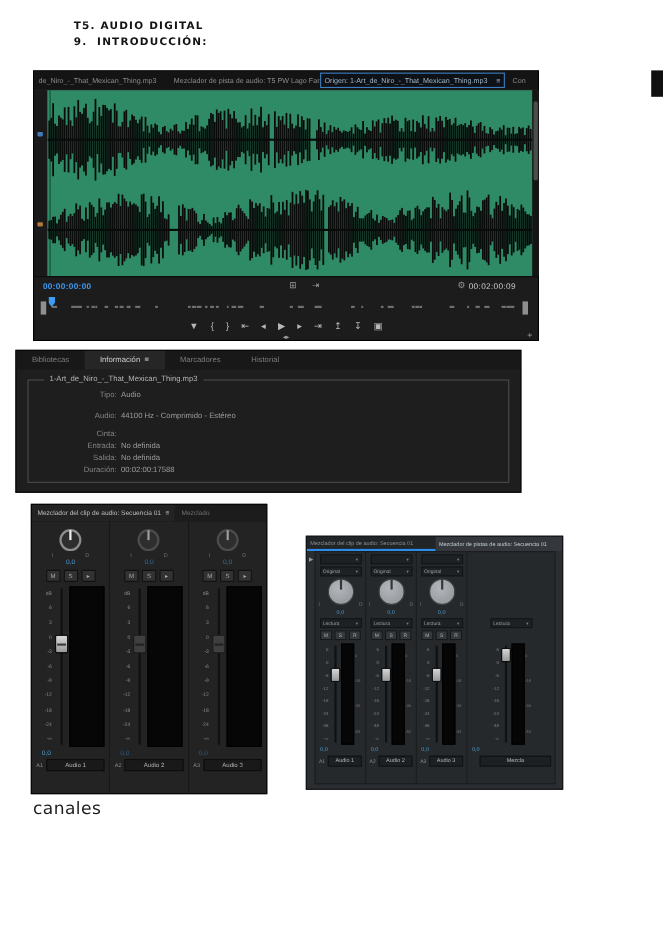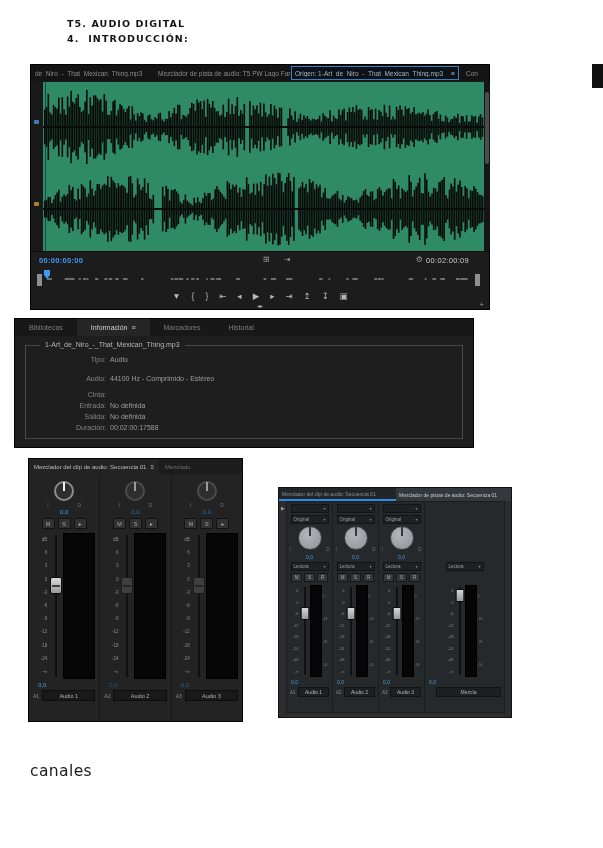--- a/index.html
+++ b/index.html
@@ -1,21 +1,21 @@
 <!DOCTYPE html>
 <html><head>
 <meta charset="utf-8">
 <style>
   *{box-sizing:border-box;margin:0;padding:0}
   html,body{background:#fff}
   body{width:603px;height:848px;position:relative;font-family:"Liberation Sans",sans-serif}
   
   .doc-head{position:absolute;font-family:"DejaVu Sans",sans-serif;font-size:9.5px;font-weight:700;
             letter-spacing:1.1px;color:#141414;white-space:pre}
-  #caption{position:absolute;left:30px;top:762px;font-family:"DejaVu Sans",sans-serif;
+  #caption{position:absolute;left:30px;top:726px;font-family:"DejaVu Sans",sans-serif;
            font-size:15.5px;color:#1c1c1c;letter-spacing:.4px}
   #edge-frag{position:absolute;left:592px;top:64px;width:11px;height:24px;background:#101010}
 
   
   #sm{position:absolute;left:30px;top:64px;width:460px;height:246px;background:#1c1c1c;border:1px solid #000}
   .sm-tabbar{position:absolute;left:0;top:0;right:0;height:16px;background:#141414;display:flex;
              align-items:center;font-size:6.5px;color:#8a8a8a;white-space:nowrap;overflow:hidden}
   .sm-tab-left{width:127px;padding-left:4px;overflow:hidden}
   .sm-tab-mid{width:133px;overflow:hidden}
   .sm-tab-active{width:168px;height:14px;background:#0e1116;border:1px solid #3c7fc0;color:#9fb6c9;
@@ -130,21 +130,21 @@
   .tm-labelrow{display:flex;align-items:center;gap:2px;margin-top:2px;width:100%;padding:0 3px}
   .tm-tid{font-size:4.5px;color:#8a9096;min-width:6px}
   .tm-namebox{flex:1;height:10px;background:#1d2022;border:1px solid #101213;color:#b0b6bc;font-size:5px;
               display:flex;align-items:center;justify-content:center;white-space:nowrap;overflow:hidden}
   .ph{visibility:hidden}
 </style>
 </head>
 <body>
 
 <div class="doc-head" style="left:67px;top:18px">T5. AUDIO DIGITAL</div>
-<div class="doc-head" style="left:67px;top:33px">4.  INTRODUCCIÓN:</div>
+<div class="doc-head" style="left:67px;top:33px">9.  INTRODUCCIÓN:</div>
 
 <div id="sm">
   <div class="sm-tabbar">
     <div class="sm-tab-left">de_Niro_-_That_Mexican_Thing.mp3</div>
     <div class="sm-tab-mid">Mezclador de pista de audio: T5 PW Lago Faraones</div>
     <div class="sm-tab-active">
       <span class="lbl">Origen: 1-Art_de_Niro_-_That_Mexican_Thing.mp3</span>
       <span>≡</span>
     </div>
     <div class="sm-tab-right">Con</div>

